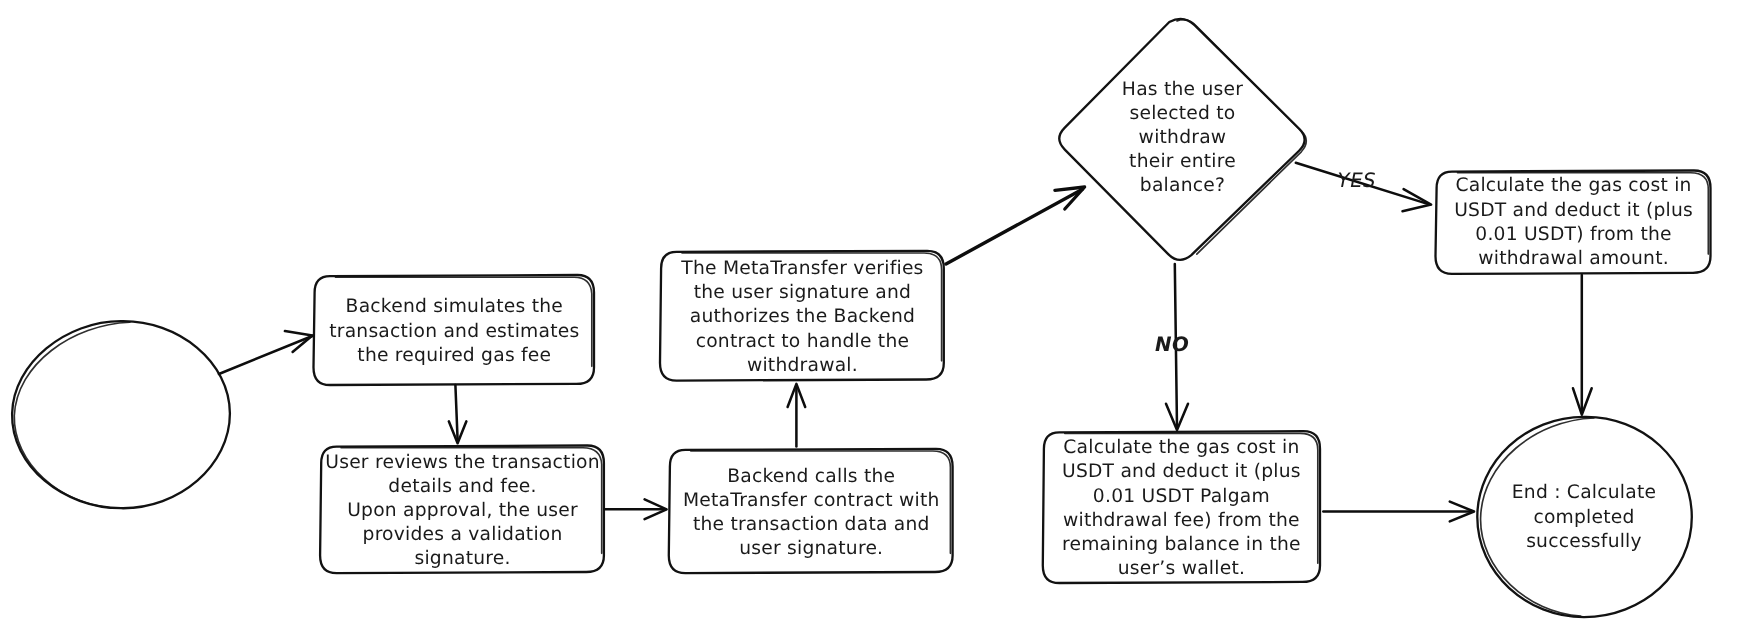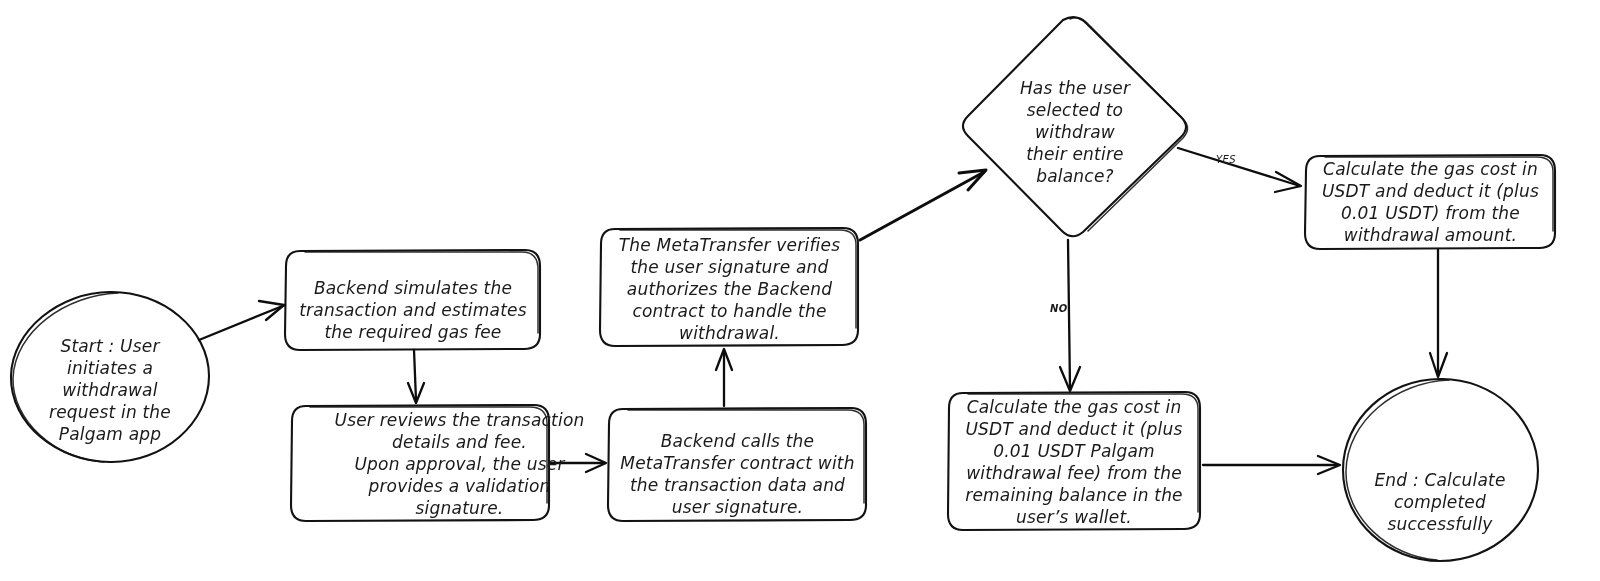--- a/index.html
+++ b/index.html
@@ -72,28 +72,27 @@
     line-height: 22px;
     color: #1a1a1a;
     text-align: center;
     letter-spacing: 0.2px;
     white-space: pre-line;
     pointer-events: none;
   }
   .node-label {
     position: absolute;
     display: flex;
-    align-items: flex-end;
+    align-items: center;
     justify-content: center;
-    font-style: italic;
   }
   .edge-label {
     position: absolute;
     font-family: "DejaVu Sans", sans-serif;
-    font-size: 10px;
+    font-size: 18px;
     color: #1a1a1a;
     font-style: italic;
     letter-spacing: 0.4px;
   }
 </style>
 </head>
 <body>
 
 <div id="canvas">
 
@@ -251,35 +250,28 @@
       <path class="arrow-head" d="M 1430 353 L 1438 377 L 1447 353"></path>
     </g>
 
     <g>
       <path class="edge-line" d="M 1203 465 L 1338 465"></path>
       <path class="arrow-head" d="M 1318 456 L 1340 465 L 1318 474"></path>
     </g>
 
   </svg>
 
-  <div class="node-label" style="left:20px; top:310px; width:180px; height:135px;">
-    <span class="node-text">Start : User
-initiates a
-withdrawal
-request in the
-Palgam app</span>
-  </div>
 
   <div class="node-label" style="left:288px; top:258px; width:250px; height:85px;">
     <span class="node-text">Backend simulates the
 transaction and estimates
 the required gas fee</span>
   </div>
 
-  <div class="node-label" style="left:293px; top:409px; width:255px; height:110px;padding-left:39px;">
+  <div class="node-label" style="left:293px; top:409px; width:255px; height:110px;">
     <span class="node-text">User reviews the transaction
 details and fee.
 Upon approval, the user
 provides a validation
 signature.</span>
   </div>
 
   <div class="node-label" style="left:610px; top:413px; width:255px; height:105px;">
     <span class="node-text">Backend calls the
 MetaTransfer contract with

